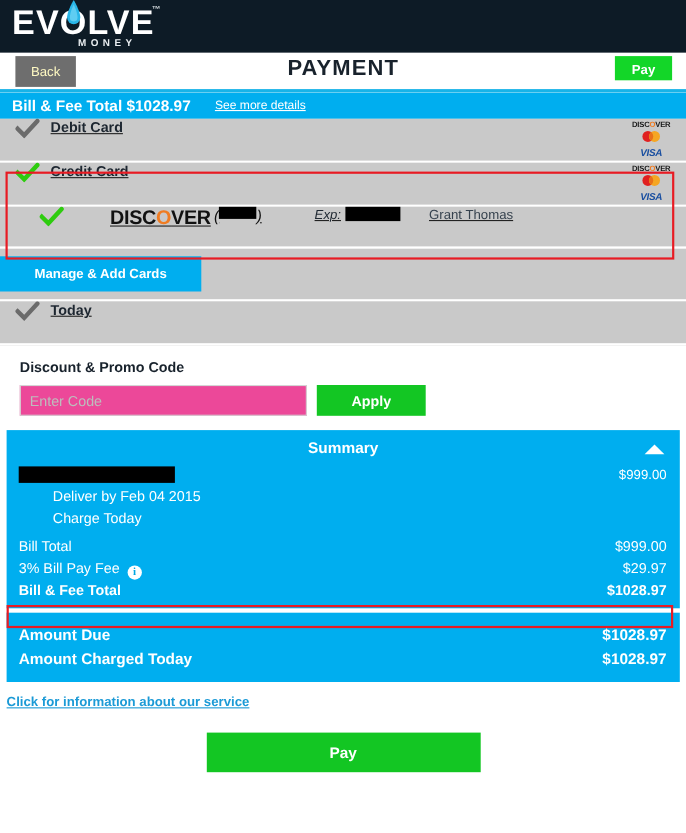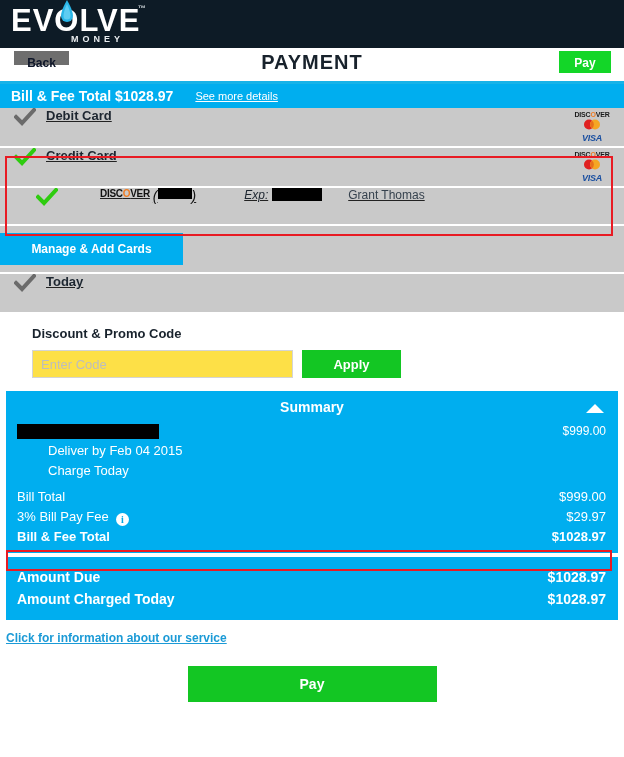--- a/index.html
+++ b/index.html
@@ -75,25 +75,25 @@
     height: 33px;
     background: #ffffff;
     border-bottom: 3px solid #17b3e8;
     position: relative;
   }
   .btn-back {
     position: absolute;
     left: 14px;
     top: 3px;
     width: 55px;
-    height: 14px;
+    height: 28px;
     background: #6e6e6e;
-    color: #0f172a;
+    color: #fef9c3;
     font-size: 12px;
-    font-weight: bold;
+    font-weight: normal;
     line-height: 22px;
     text-align: center;
     border: none;
     cursor: pointer;
   }
   .page-title {
     position: absolute;
     left: 0; right: 0;
     top: 3px;
     text-align: center;
@@ -187,21 +187,21 @@
   .bl-mc { height: 11px; margin: 1px 0; }
   .bl-visa {
     font-size: 9px;
     font-weight: bold;
     font-style: italic;
     color: #1a4fa0;
     letter-spacing: -0.3px;
   }
 
   .discover-word {
-    font-size: 10px;
+    font-size: 18px;
     font-weight: bold;
     color: #111;
     letter-spacing: -0.3px;
     margin-right: 3px;
   }
   .discover-word .o { color: #f07c22; }
   .paren {
     font-size: 14px;
     font-style: italic;
     color: #111;
@@ -246,34 +246,34 @@
   .hl {
     position: absolute;
     border: 2px solid #e81b23;
     box-sizing: border-box;
     pointer-events: none;
     z-index: 5;
   }
 
   
   .promo {
-    padding: 12px 0 0 32px;
+    padding: 12px 0 0 18px;
   }
   .promo-title {
     font-size: 13px;
     font-weight: bold;
     color: #18222c;
     margin-bottom: 9px;
   }
   .promo-line { display: flex; align-items: center; }
   .promo-input {
     width: 261px;
     height: 28px;
     border: 1px solid #d4d4d4;
-    background: #fde047;
+    background: #ec4899;
     font-size: 13px;
     color: #333;
     padding: 0 8px;
     box-sizing: border-box;
     font-family: "Liberation Sans", sans-serif;
   }
   .promo-input::placeholder { color: #bdbdbd; }
   .btn-apply {
     width: 99px;
     height: 28px;

